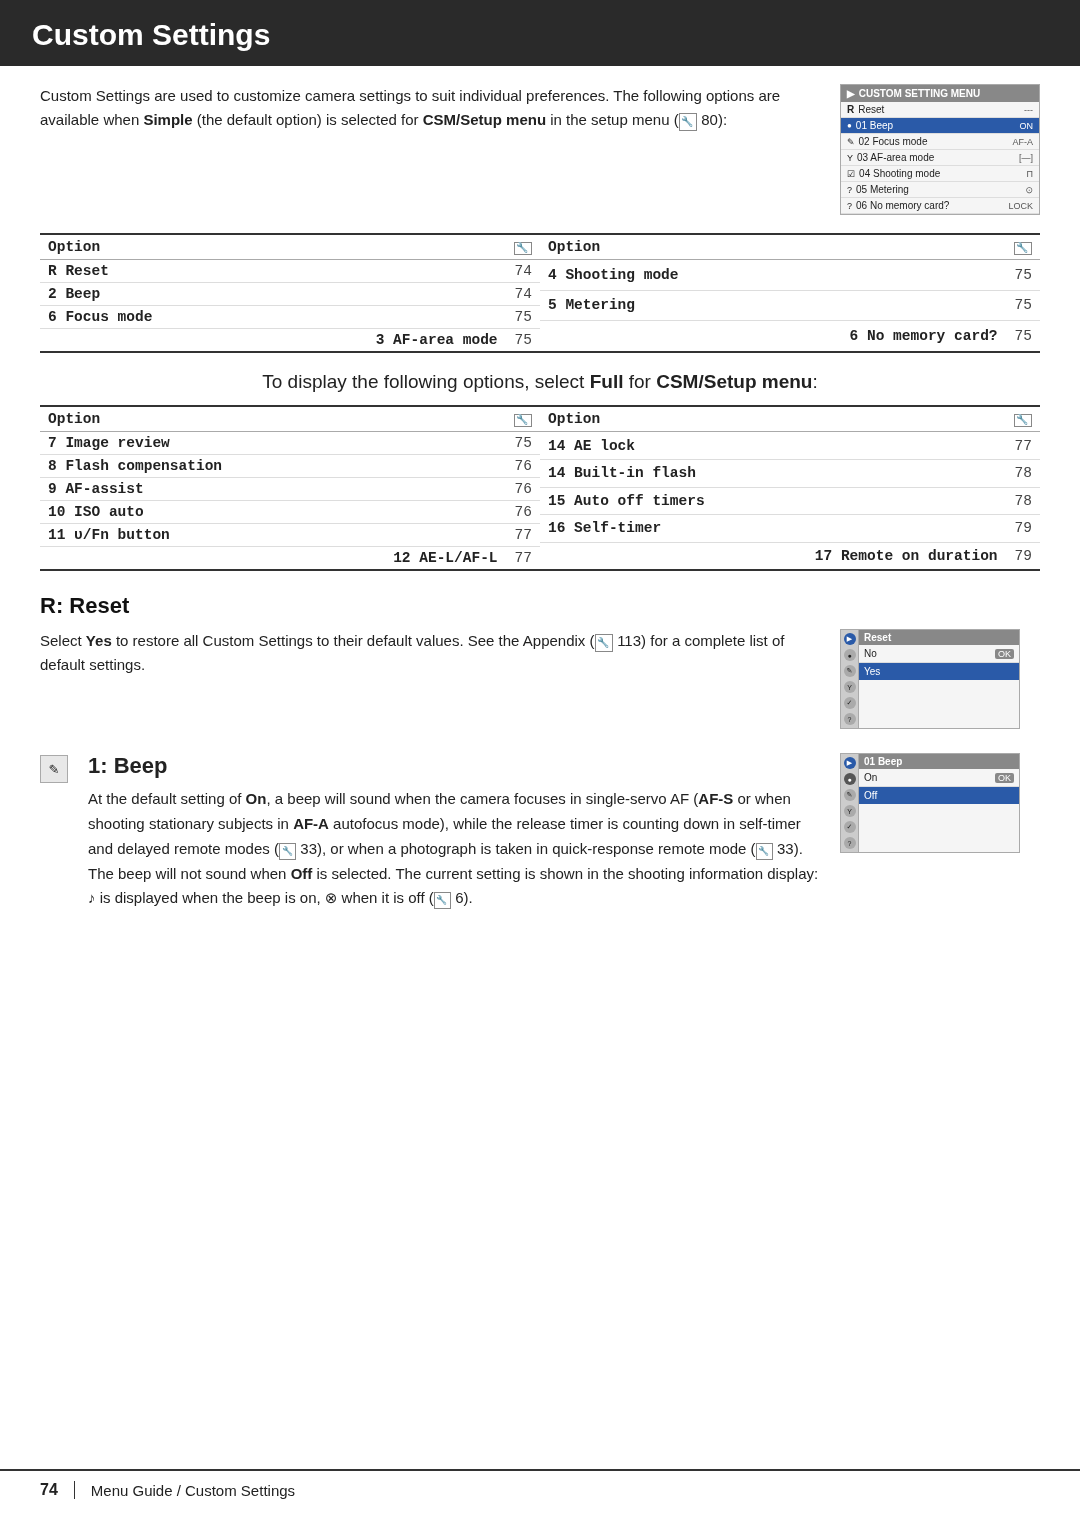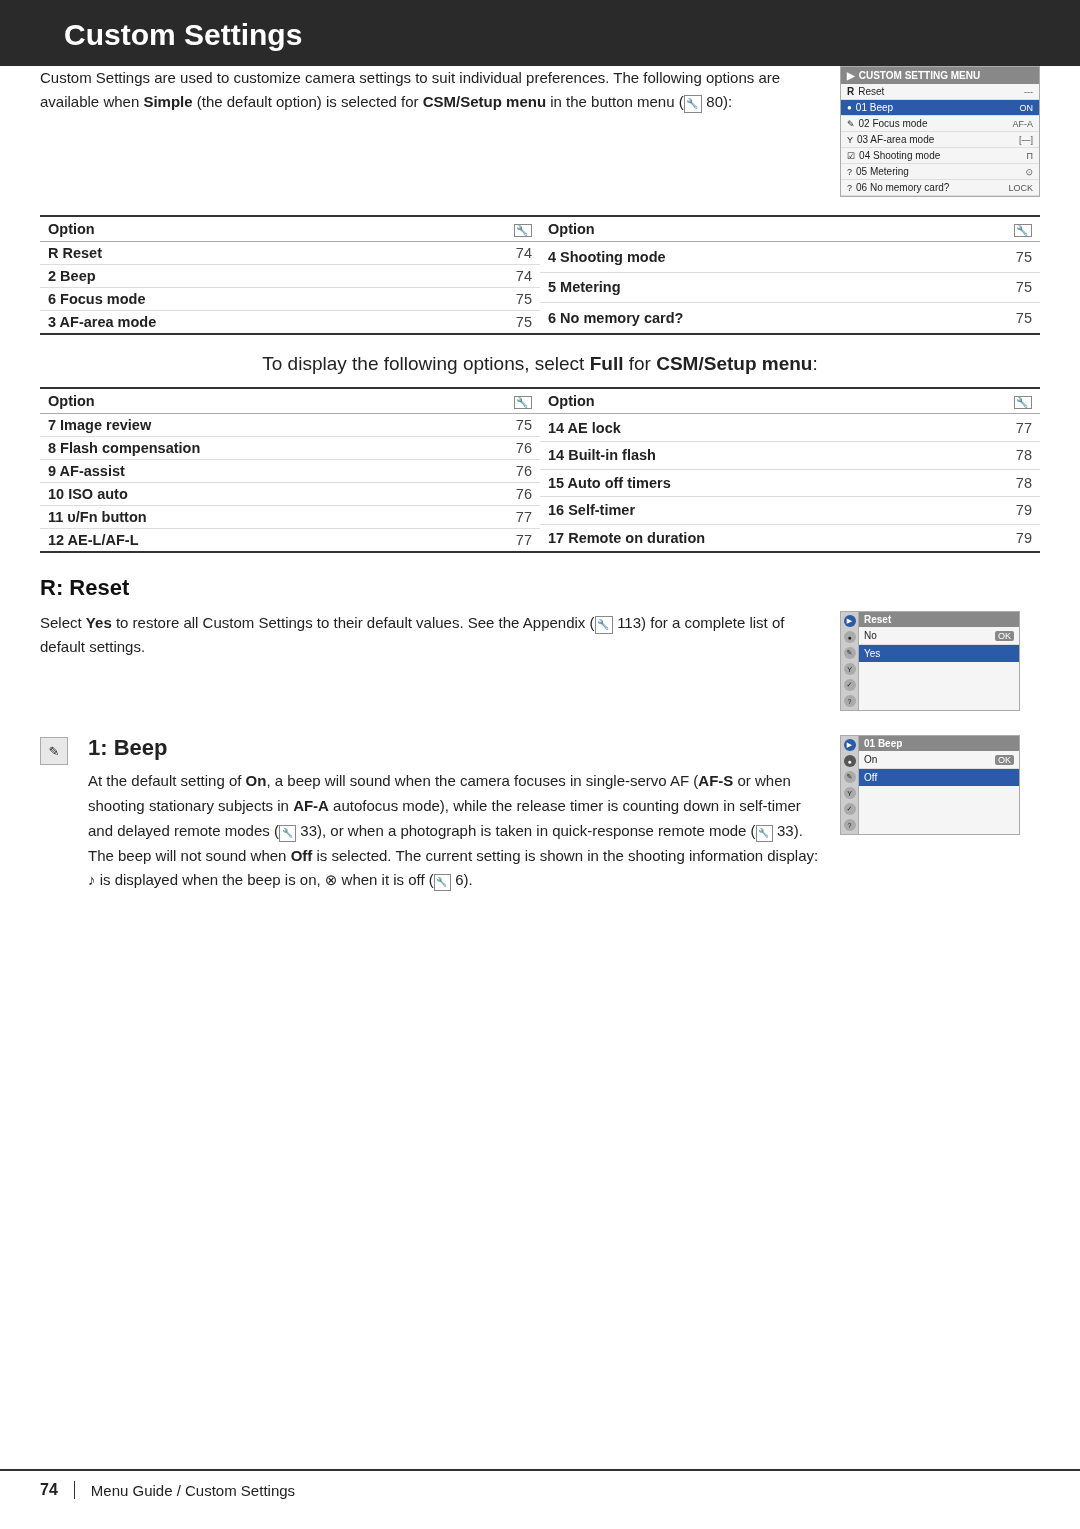--- a/index.html
+++ b/index.html
@@ -10,21 +10,22 @@
       font-family: Arial, Helvetica, sans-serif;
       font-size: 15px;
       color: #222;
       position: relative;
     }
 
     
     .header {
       background: #2a2a2a;
       color: #fff;
-      padding: 18px 40px 14px 64px;
+      padding: 18px 40px 14px 32px;
+      margin-bottom: 18px;
     }
     .header h1 {
       font-size: 30px;
       font-weight: bold;
       color: #fff;
     }
 
     .main-content {
       padding: 0 40px;
     }
@@ -78,20 +79,21 @@
     .camera-menu-item .item-label { flex: 1; }
     .camera-menu-item .item-value {
       font-size: 9px;
       color: #555;
     }
     .camera-menu-item.selected .item-value { color: #fff; }
 
     
     .tables-row {
       display: flex;
+      font-family: Liberation Mono, monospace;
     }
     .option-table {
       flex: 1;
       border-collapse: collapse;
       font-size: 14.5px;
     }
     .option-table th {
       border-top: 2px solid #333;
       border-bottom: 1px solid #aaa;
       padding: 4px 8px;
@@ -106,20 +108,21 @@
       padding: 3px 8px;
       border-bottom: 1px solid #ddd;
     }
     .option-table td.num-col {
       text-align: right;
       color: #444;
       width: 30px;
     }
     .option-table tr:last-child td {
       border-bottom: 2px solid #333;
+      text-align: right;
     }
     .option-table td strong, .option-table th strong {
       font-weight: bold;
     }
 
     
     .full-section-intro {
       margin: 14px 0 8px 0;
       font-size: 19px;
       line-height: 1.6;
@@ -223,21 +226,21 @@
 <body>
 
 <div class="header">
   <h1>Custom Settings</h1>
 </div>
 
 <div class="main-content">
 
   <div class="intro-section">
     <div class="intro-text">
-      <span>Custom Settings are used to customize camera settings to suit individual preferences. The following options are available when </span><strong>Simple</strong><span> (the default option) is selected for </span><strong>CSM/Setup menu</strong><span> in the button menu (</span><span style="display:inline-block;border:1px solid #888;font-size:10px;padding:0 2px;">🔧</span><span> 80):</span>
+      <span>Custom Settings are used to customize camera settings to suit individual preferences. The following options are available when </span><strong>Simple</strong><span> (the default option) is selected for </span><strong>CSM/Setup menu</strong><span> in the setup menu (</span><span style="display:inline-block;border:1px solid #888;font-size:10px;padding:0 2px;">🔧</span><span> 80):</span>
     </div>
 
     <div class="camera-menu-box">
       <div class="camera-menu-header">
         <span>▶</span>
         <span>CUSTOM SETTING MENU</span>
       </div>
       <div class="camera-menu-item">
         <span style="font-weight:bold;font-size:10px;">R</span>
         <span class="item-label">Reset</span>

